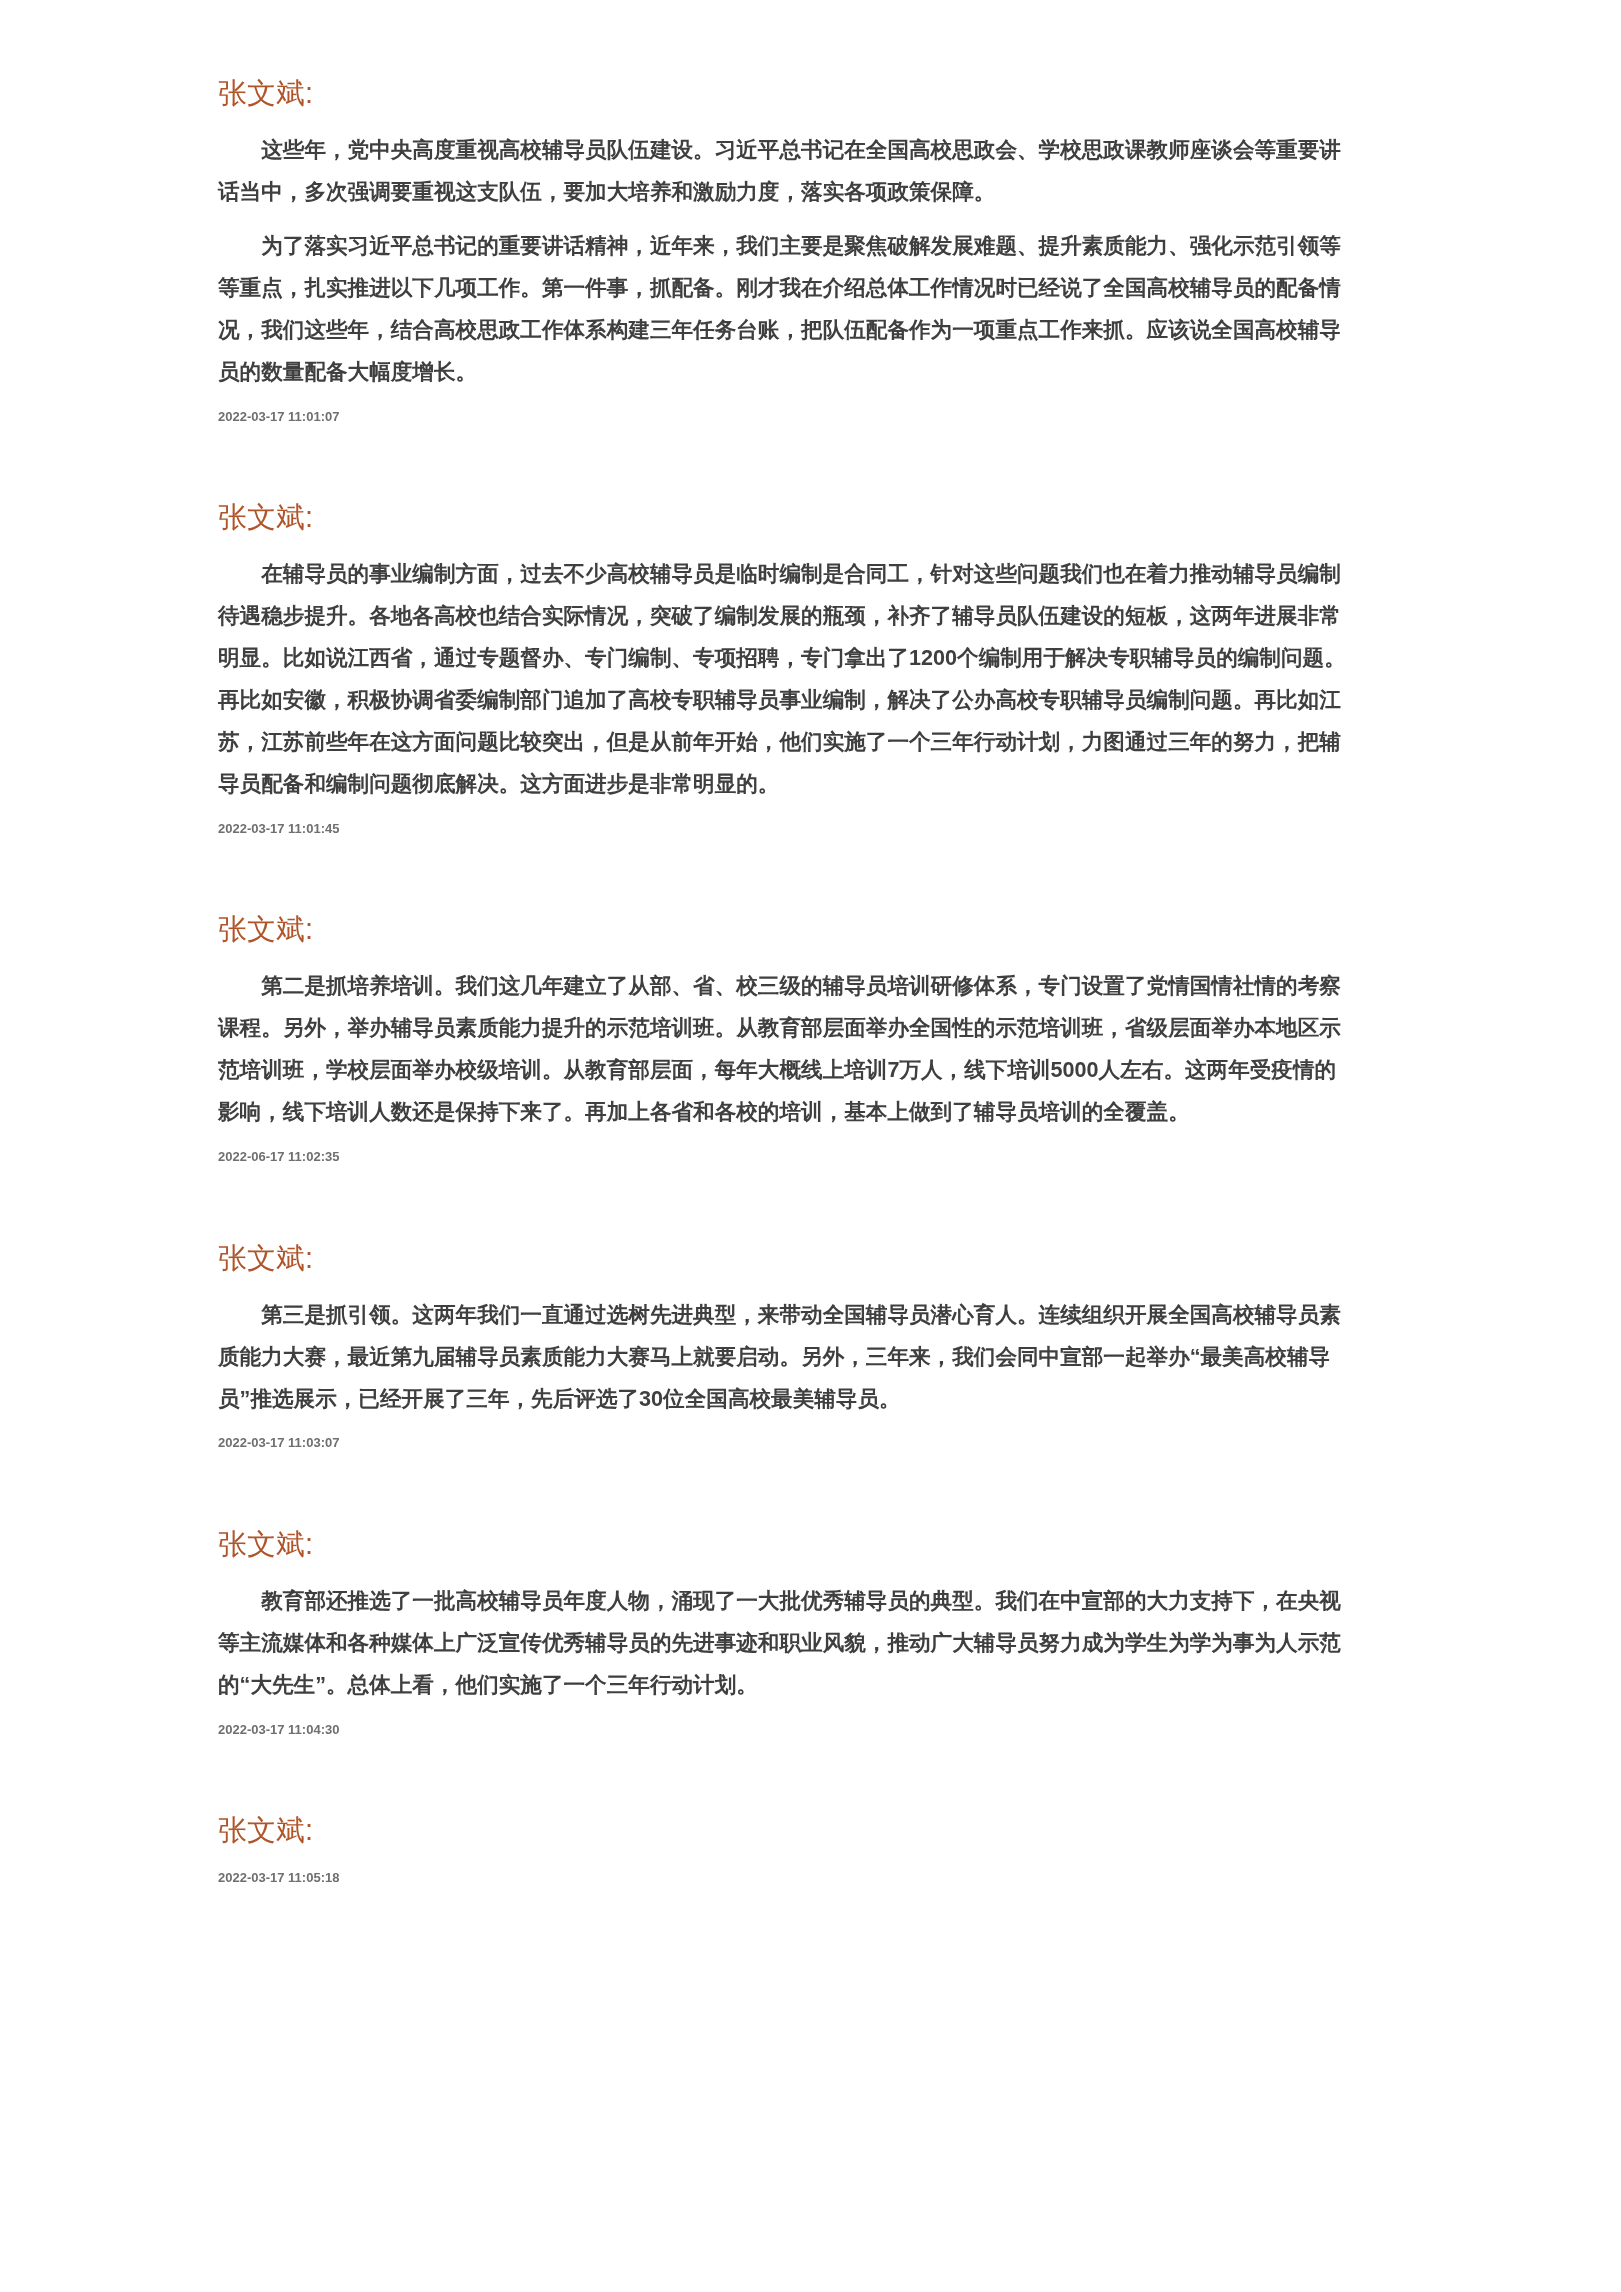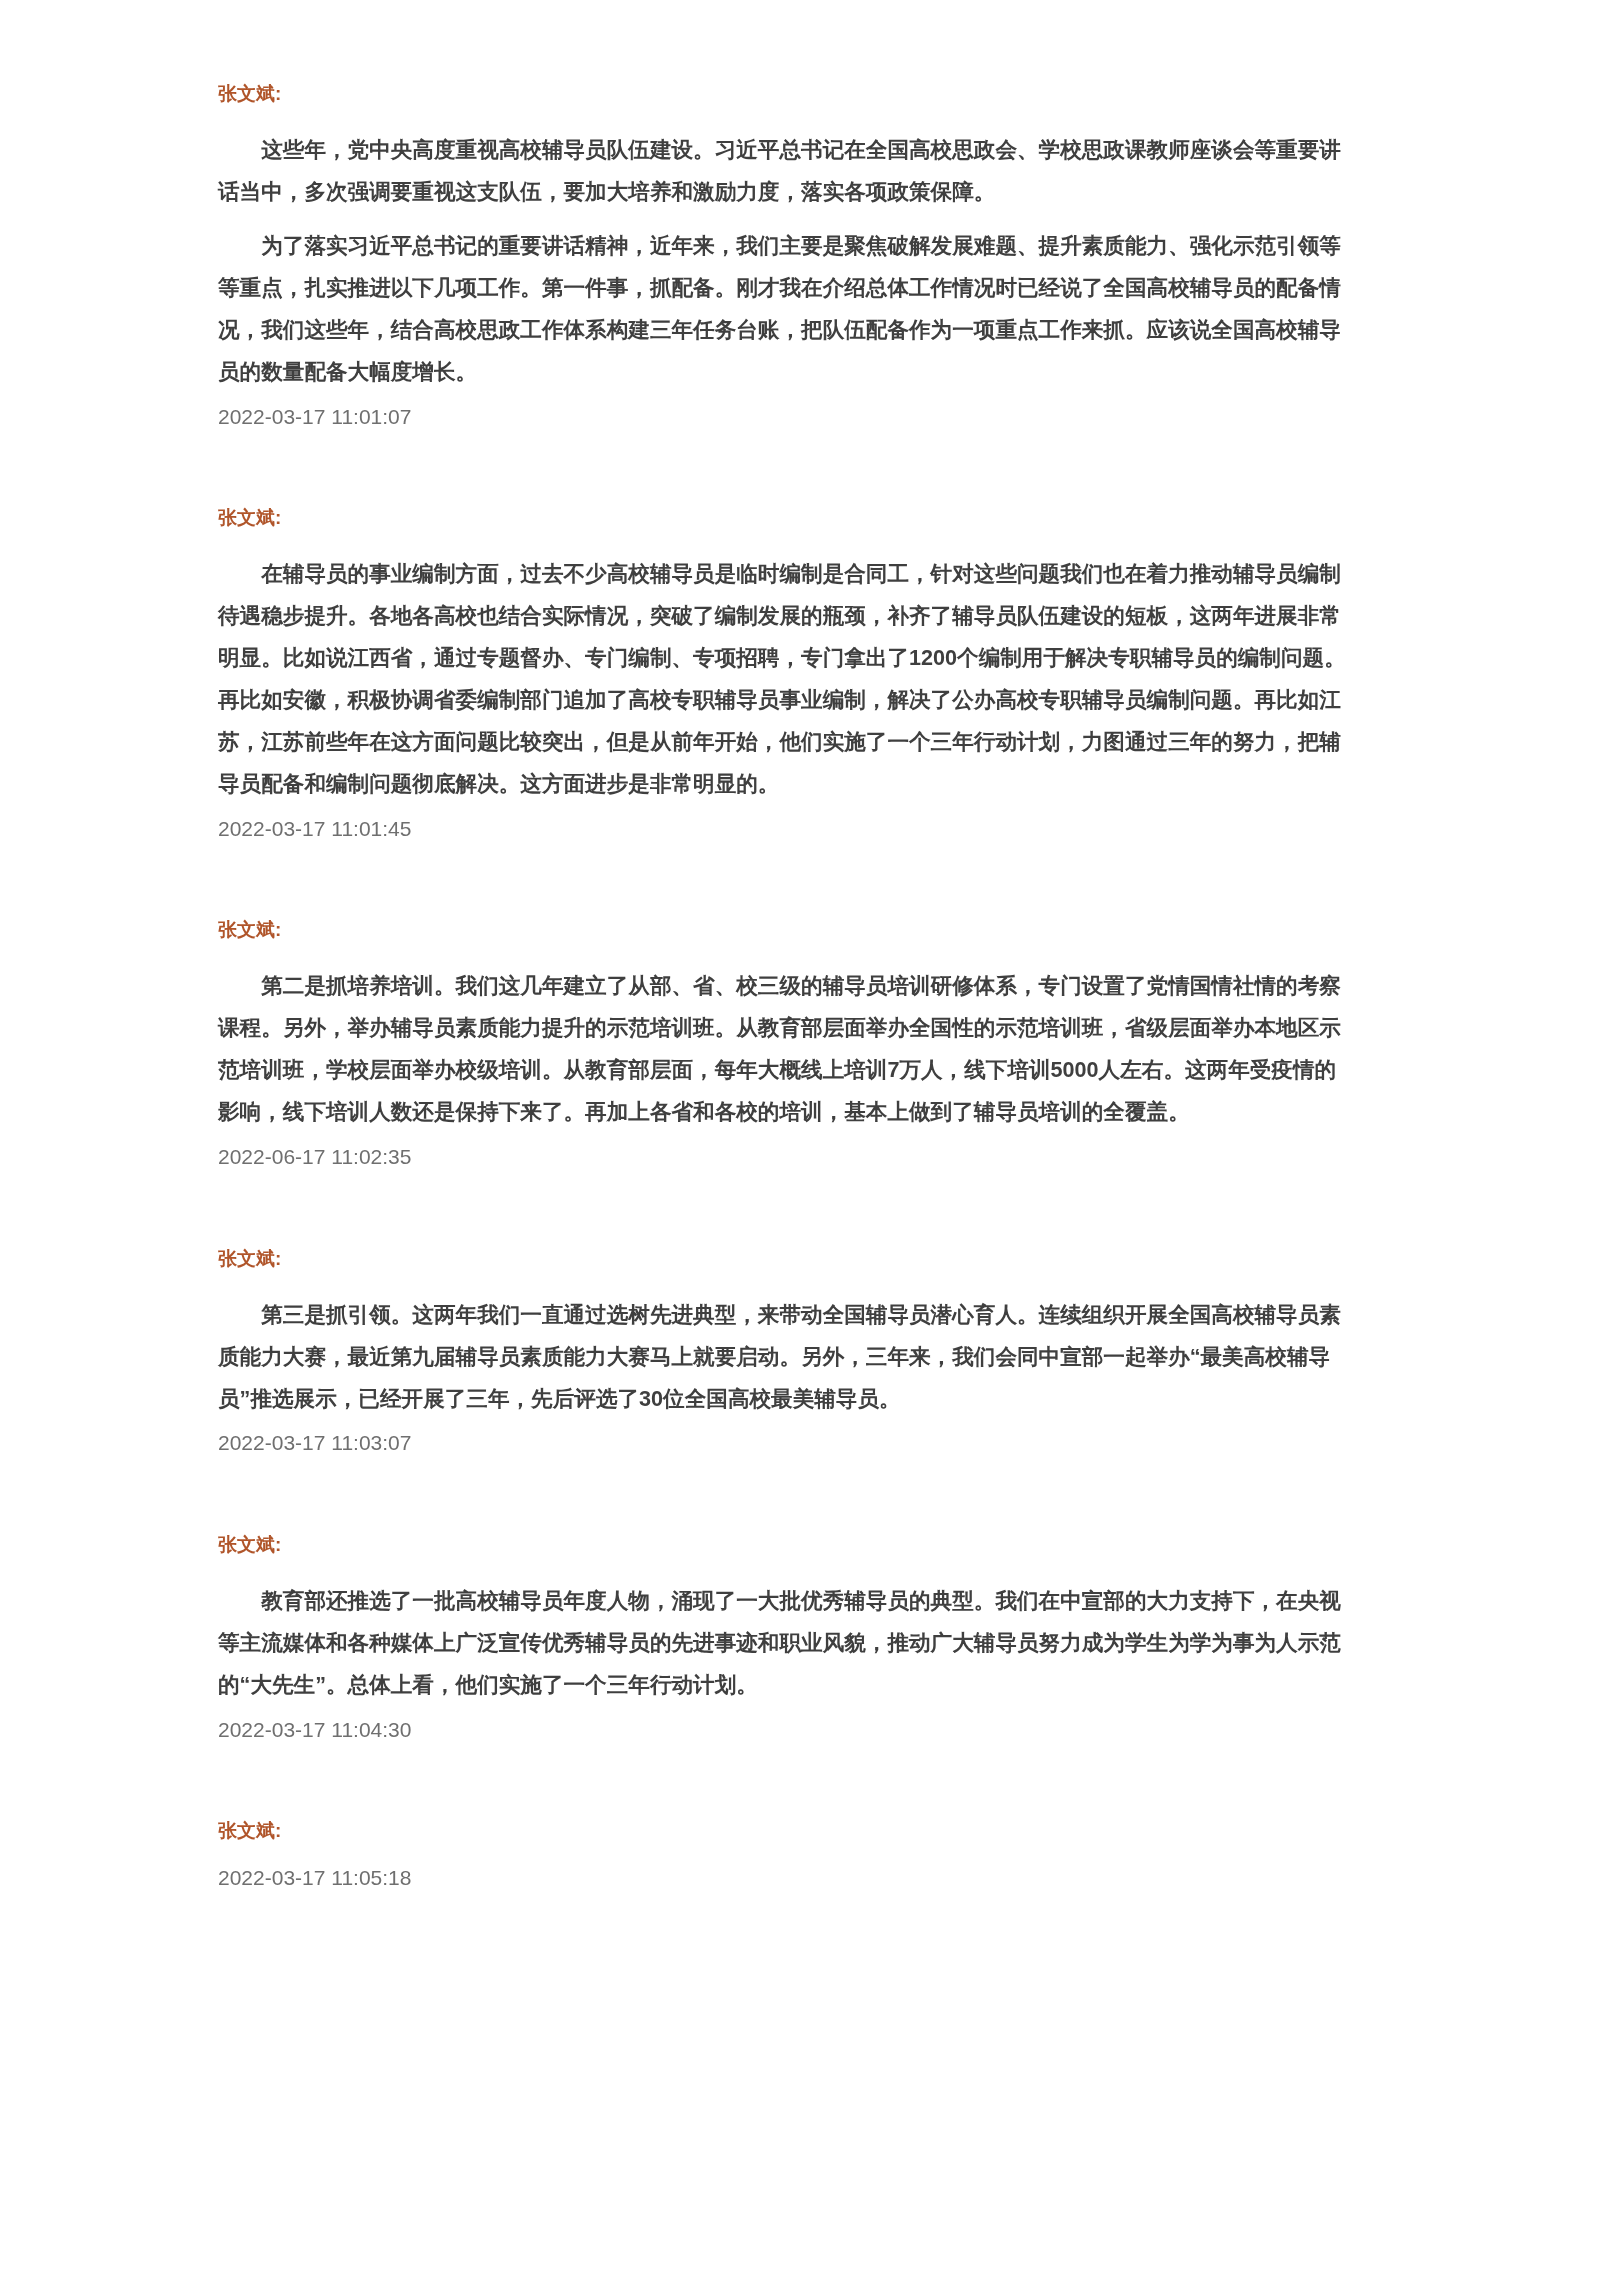--- a/index.html
+++ b/index.html
@@ -19,40 +19,40 @@
     font-family: "Liberation Sans", "DejaVu Sans", sans-serif;
   }
   .content {
     margin: 80px 0 0 218px;
     width: 1129px;
   }
   .block {
     margin: 0 0 76px 0;
   }
   .speaker {
-    font-size: 19px;
+    font-size: 29px;
     line-height: 27.4px;
-    font-weight: 700;
+    font-weight: 400;
     color: var(--speaker);
     margin: 0 0 21.6px 0;
   }
   .para {
     font-size: 21.6px;
     line-height: 42px;
     font-weight: 700;
     color: var(--body-text);
     margin: 0 0 11.8px 0;
     text-indent: 2em;
     text-align: left;
     letter-spacing: 0;
   }
   .timestamp {
-    font-size: 21px;
+    font-size: 13px;
     line-height: 23.5px;
-    font-weight: 400;
+    font-weight: 700;
     color: var(--timestamp);
     margin: 7.8px 0 0 0;
   }
 </style>
 </head>
 <body>
 
 <div class="content">
 
   <section class="block">

